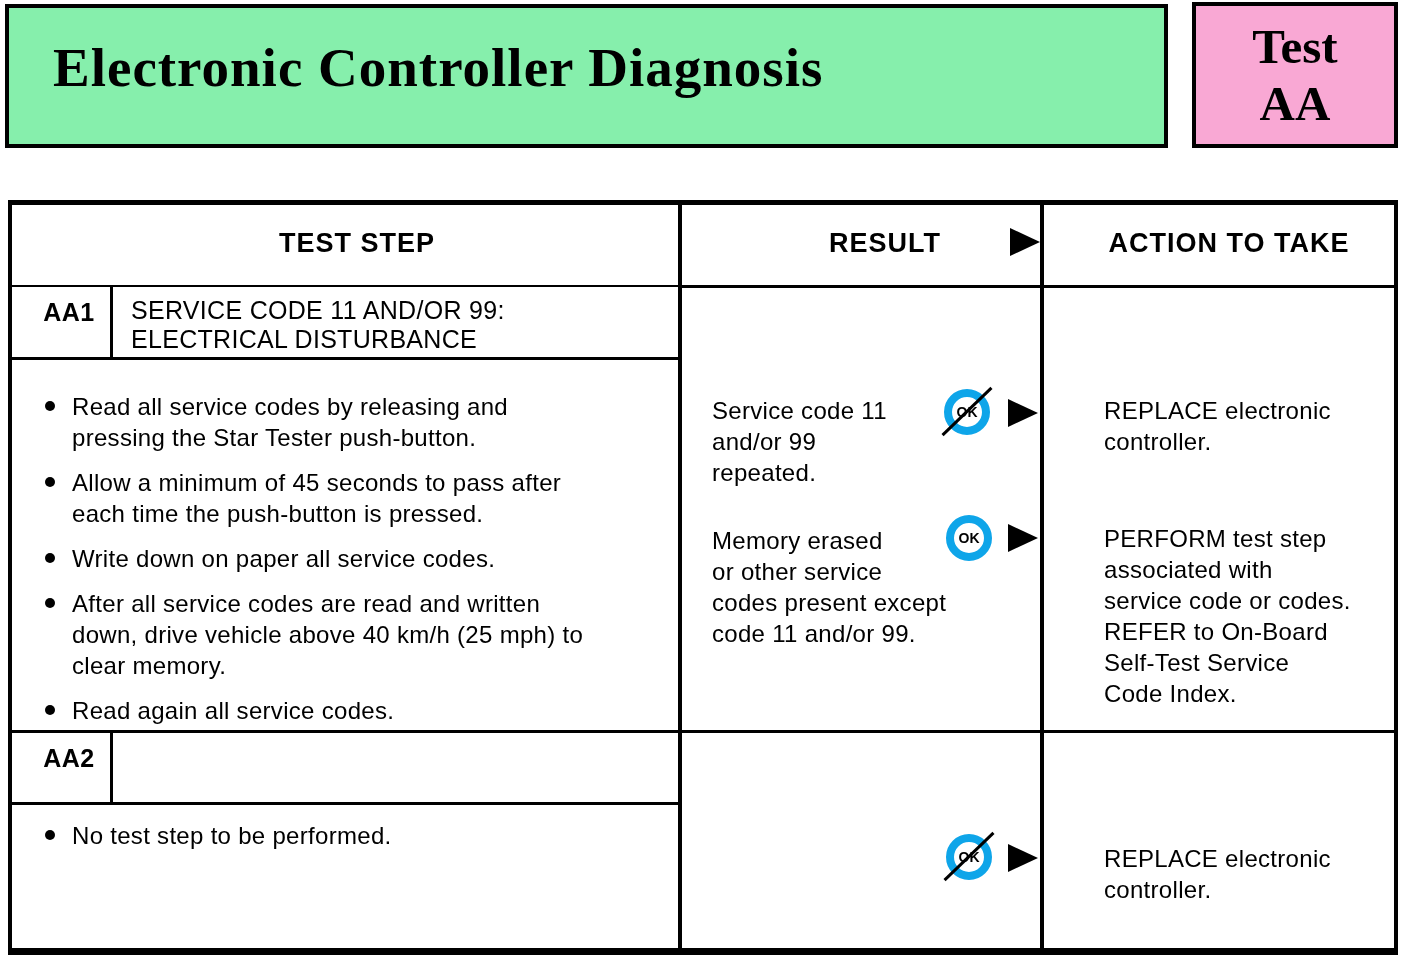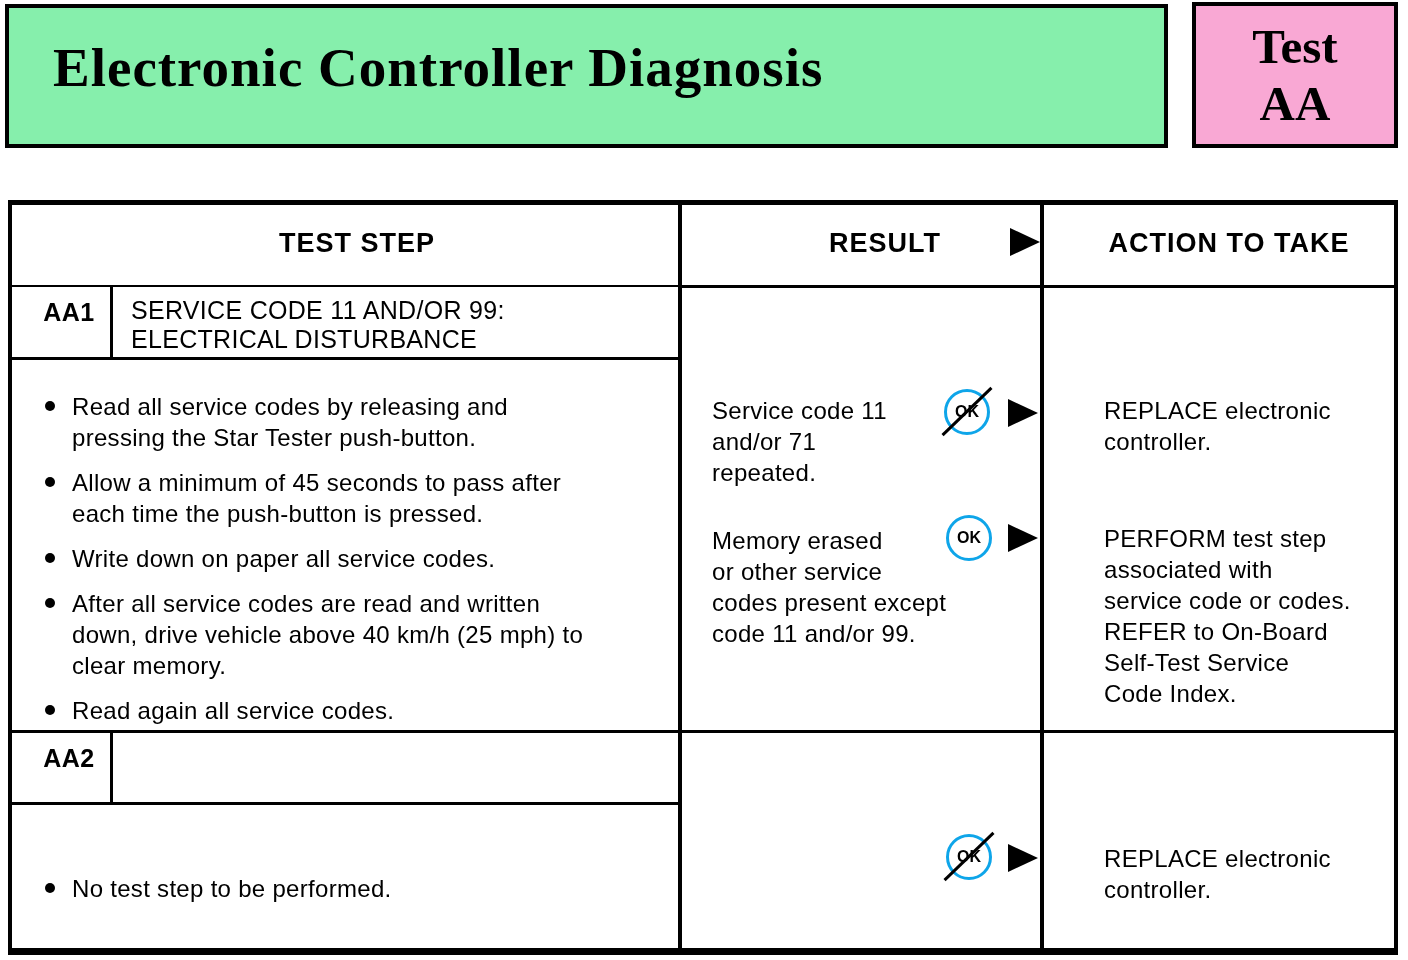--- a/index.html
+++ b/index.html
@@ -71,21 +71,21 @@
     padding-top:11px;font-weight:bold;font-size:25px;letter-spacing:0.5px;margin-left:16px;
   }
   .subtitle{
     position:absolute;left:99px;top:9px;font-size:25px;line-height:29px;
     white-space:pre-line;letter-spacing:0.3px;margin-left:20px;
   }
 
   
   .steps{position:absolute;left:30px;width:632px;}
   .st1{top:186px;}
-  .st2{top:668px;}
+  .st2{top:615px;}
   .step{display:flex;margin-bottom:14px;}
   .dot{
     width:10px;height:10px;border-radius:50%;background:#000;
     margin:10px 17px 0 3px;flex:none;
   }
   .step-text{
     font-size:24px;line-height:31px;white-space:pre-line;letter-spacing:0.3px;
   }
 
   
@@ -104,23 +104,23 @@
   .a1{top:190px;}
   .a2{top:318px;}
   .a3{top:638px;}
 
   
   .ok-wrap{position:absolute;width:46px;height:46px;}
   .ok1{left:932px;top:184px;}
   .ok2{left:934px;top:310px;}
   .ok3{left:934px;top:629px;}
   .ok-circle{
-    position:absolute;inset:0;border:3px solid #0ea5e9;border-radius:50%;
+    position:absolute;inset:0;border:8px solid #0ea5e9;border-radius:50%;
     box-sizing:border-box;display:flex;align-items:center;justify-content:center;
-    font-size:16px;font-weight:bold;letter-spacing:0;
+    font-size:14px;font-weight:bold;letter-spacing:0;
   }
   .ok-cross{
     position:absolute;left:-11px;top:21px;width:68px;height:3px;background:#000;
     transform:rotate(-44deg);transform-origin:center;
   }
 </style>
 </head>
 <body>
 
 <div class="page">
@@ -172,21 +172,21 @@
 down, drive vehicle above 40 km/h (25 mph) to
 clear memory.</span>
       </div>
       <div class="step">
         <span class="dot"></span>
         <span class="step-text">Read again all service codes.</span>
       </div>
     </div>
 
     <div class="rtext r1">Service code 11
-and/or 71
+and/or 99
 repeated.</div>
     <span class="ok-wrap ok1">
       <span class="ok-circle">OK</span>
       <span class="ok-cross"></span>
     </span>
     <span class="arrow arr1"></span>
 
     <div class="rtext r2">Memory erased
 or other service
 codes present except

